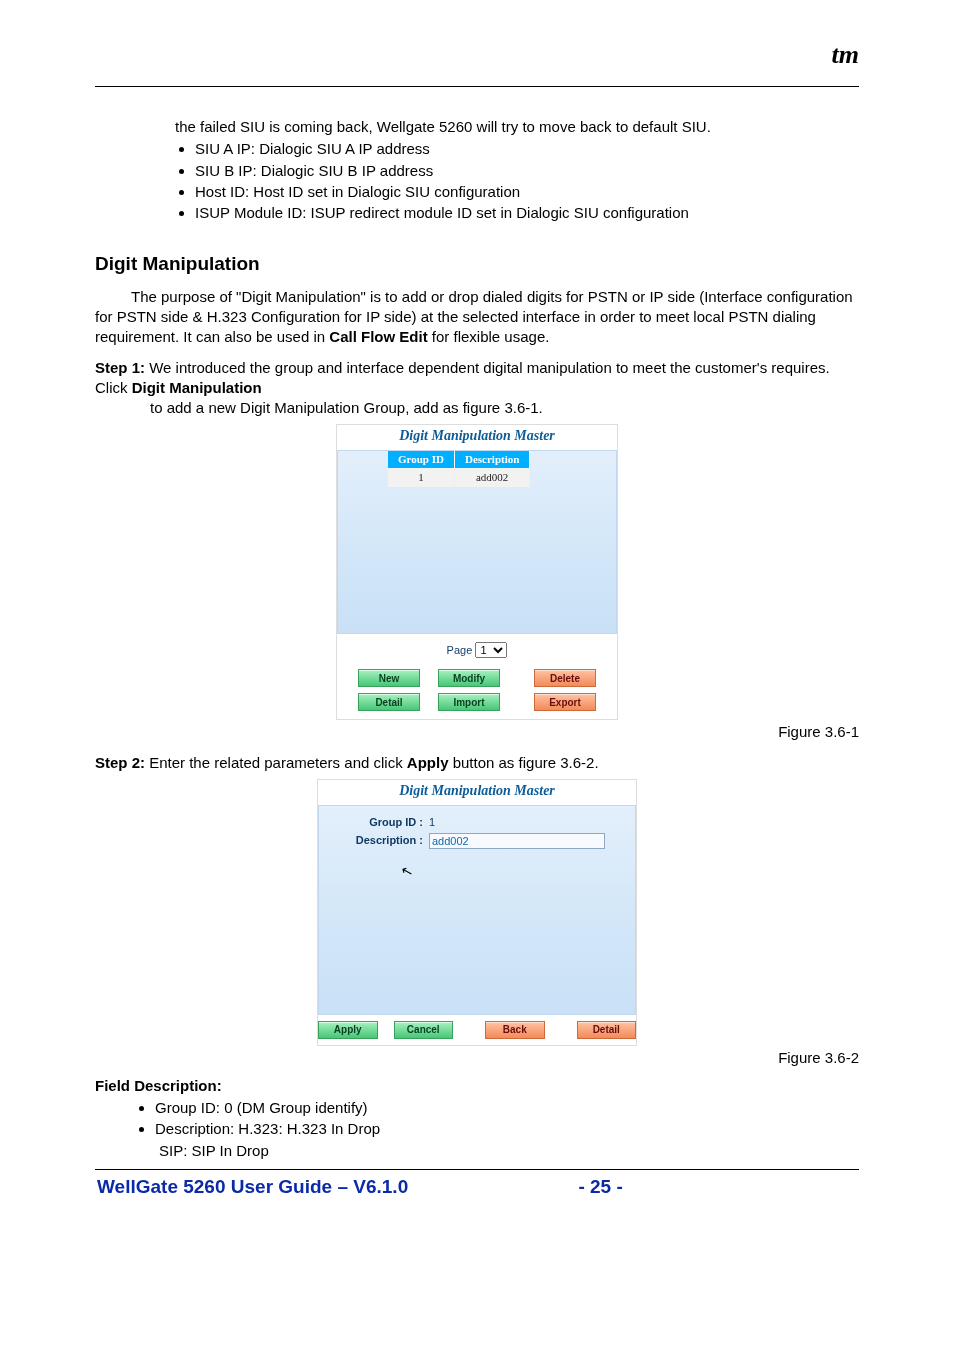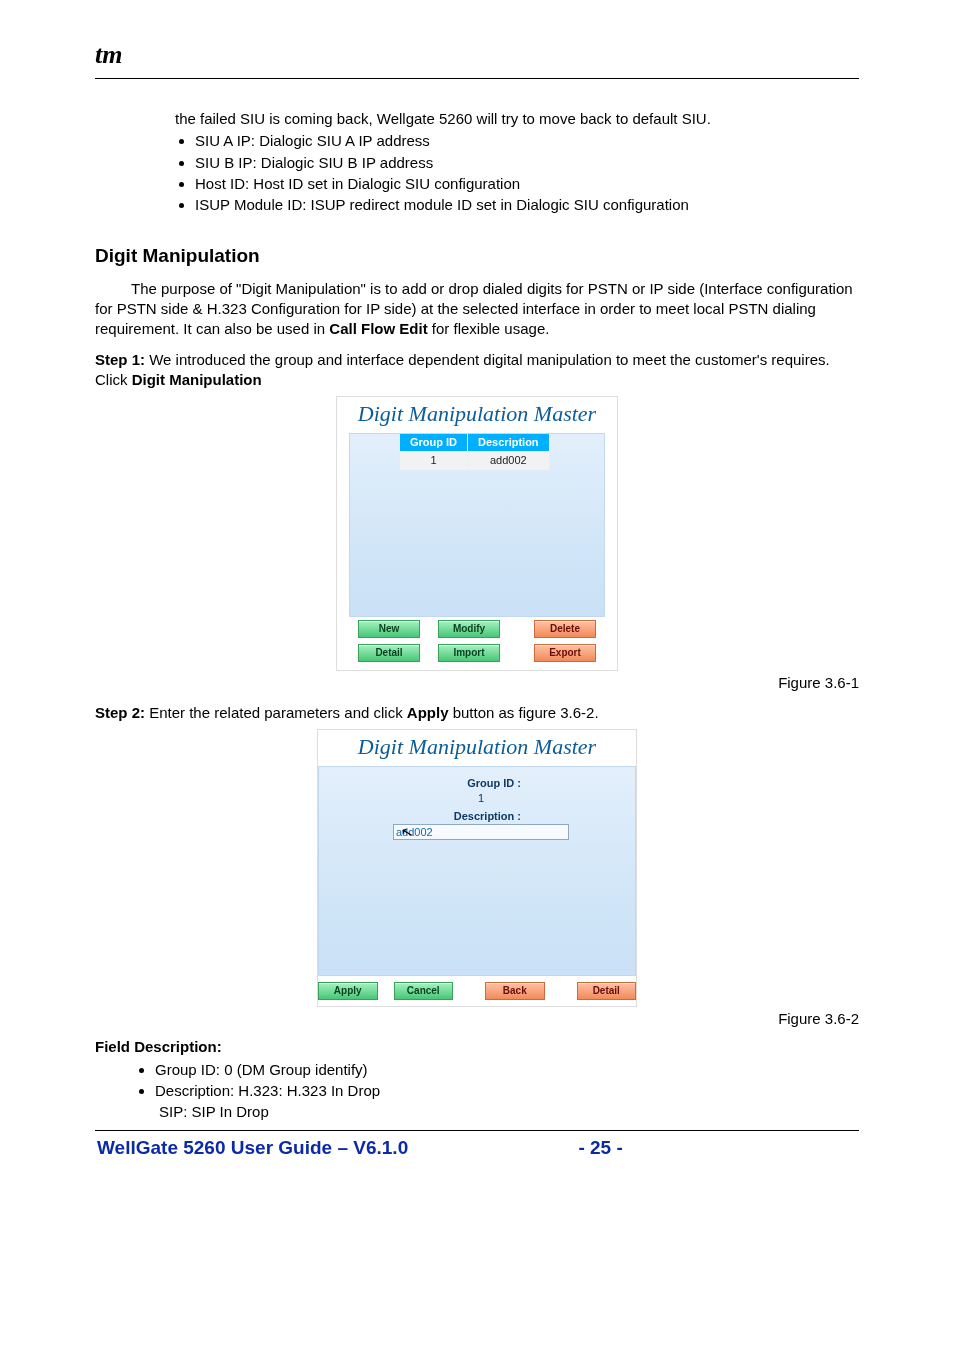--- a/index.html
+++ b/index.html
@@ -12,22 +12,22 @@
   }
   .page {
     width: 954px;
     min-height: 1350px;
     padding: 40px 95px 20px 95px;
     box-sizing: border-box;
     position: relative;
   }
   .logo-row {
     display: flex;
-    justify-content: flex-start;
-    margin-bottom: 8px;
+    justify-content: flex-end;
+    margin-bottom: 16px;
   }
   .logo {
     font-family: Georgia, serif;
     font-weight: bold;
     font-style: italic;
     font-size: 26px;
     color: #000;
   }
   .hr-top {
     border: none;
@@ -60,34 +60,35 @@
     width: 282px;
     margin: 6px auto 0 auto;
     background: #fff;
     border: 1px solid #ddd;
     box-sizing: border-box;
   }
   .shot-title {
     text-align: center;
     font-family: Georgia, 'Times New Roman', serif;
     font-style: italic;
-    font-weight: normal;
+    font-weight: bold;
     color: #0b5c99;
-    font-size: 22px;
+    font-size: 14px;
     padding: 2px 0 4px 0;
     background: #fff;
   }
   
   .s1-inner { padding: 0; }
   .s1-tablewrap {
     height: 182px;
     background: linear-gradient(180deg,#e3effb 0%, #d1e6f8 60%, #c9e0f6 100%);
     position: relative;
-    margin: 0 12px;
+    margin: 0 0px;
     border: 1px solid #c2d8ef;
+    font-family: Liberation Serif, serif;
   }
   table.s1-tbl {
     border-collapse: collapse;
     position: absolute;
     left: 50px; top: 0;
     font-size: 11px;
   }
   table.s1-tbl th {
     background: #00b0ff;
     color: #fff;
@@ -150,21 +151,20 @@
     box-sizing: border-box;
     position: relative;
   }
   .s2-row {
     display: flex;
     align-items: center;
     font-size: 11px;
     color: #0e3a63;
     font-weight: bold;
     margin: 3px 0;
-    flex-direction: column;
   }
   .s2-row .lbl { width: 86px; text-align: right; padding-right: 6px; }
   .s2-row .val { font-weight: normal; color: #0e3a63; }
   .s2-row input {
     font-size: 11px;
     width: 170px;
     height: 14px;
     border: 1px solid #8fa9c4;
     background: #f7fbff;
     color: #1269a8;
@@ -218,39 +218,48 @@
     </ul>
 
     <h2 class="section">Digit Manipulation</h2>
 
     <p class="first-indent" style="margin:0 0 8px 0;">
       <span>The purpose of "Digit Manipulation" is to add or drop dialed digits for PSTN or IP side (Interface configuration for PSTN side &amp; H.323 Configuration for IP side) at the selected interface in order to meet local PSTN dialing requirement. It can also be used in </span><b>Call Flow Edit</b><span> for flexible usage.</span>
     </p>
 
     <div class="step">
       <b>Step 1:</b><span> We introduced the group and interface dependent digital manipulation to meet the customer's requires. Click </span><b>Digit Manipulation</b>
+      <div class="step-body">
+        <span> to add a new Digit Manipulation Group, add as figure 3.6-1.</span>
+      </div>
     </div>
 
     <div class="shot">
       <div class="shot-title">Digit Manipulation Master</div>
       <div class="s1-inner">
         <div class="s1-tablewrap">
           <table class="s1-tbl">
             <tbody>
                 <tr>
               <th>Group ID</th>
               <th>Description</th>
             </tr>
             <tr>
               <td>1</td>
               <td>add002</td>
             </tr>
           </tbody>
             </table>
         </div>
+        <div class="s1-page">
+          <span>Page</span>
+          <select>
+            <option>1</option>
+          </select>
+        </div>
         <div class="s1-btnrow">
           <span class="pill">New</span>
           <span class="pill">Modify</span>
           <span class="pill red">Delete</span>
         </div>
         <div class="s1-btnrow" style="padding-bottom:8px;">
           <span class="pill">Detail</span>
           <span class="pill">Import</span>
           <span class="pill red">Export</span>
         </div>

